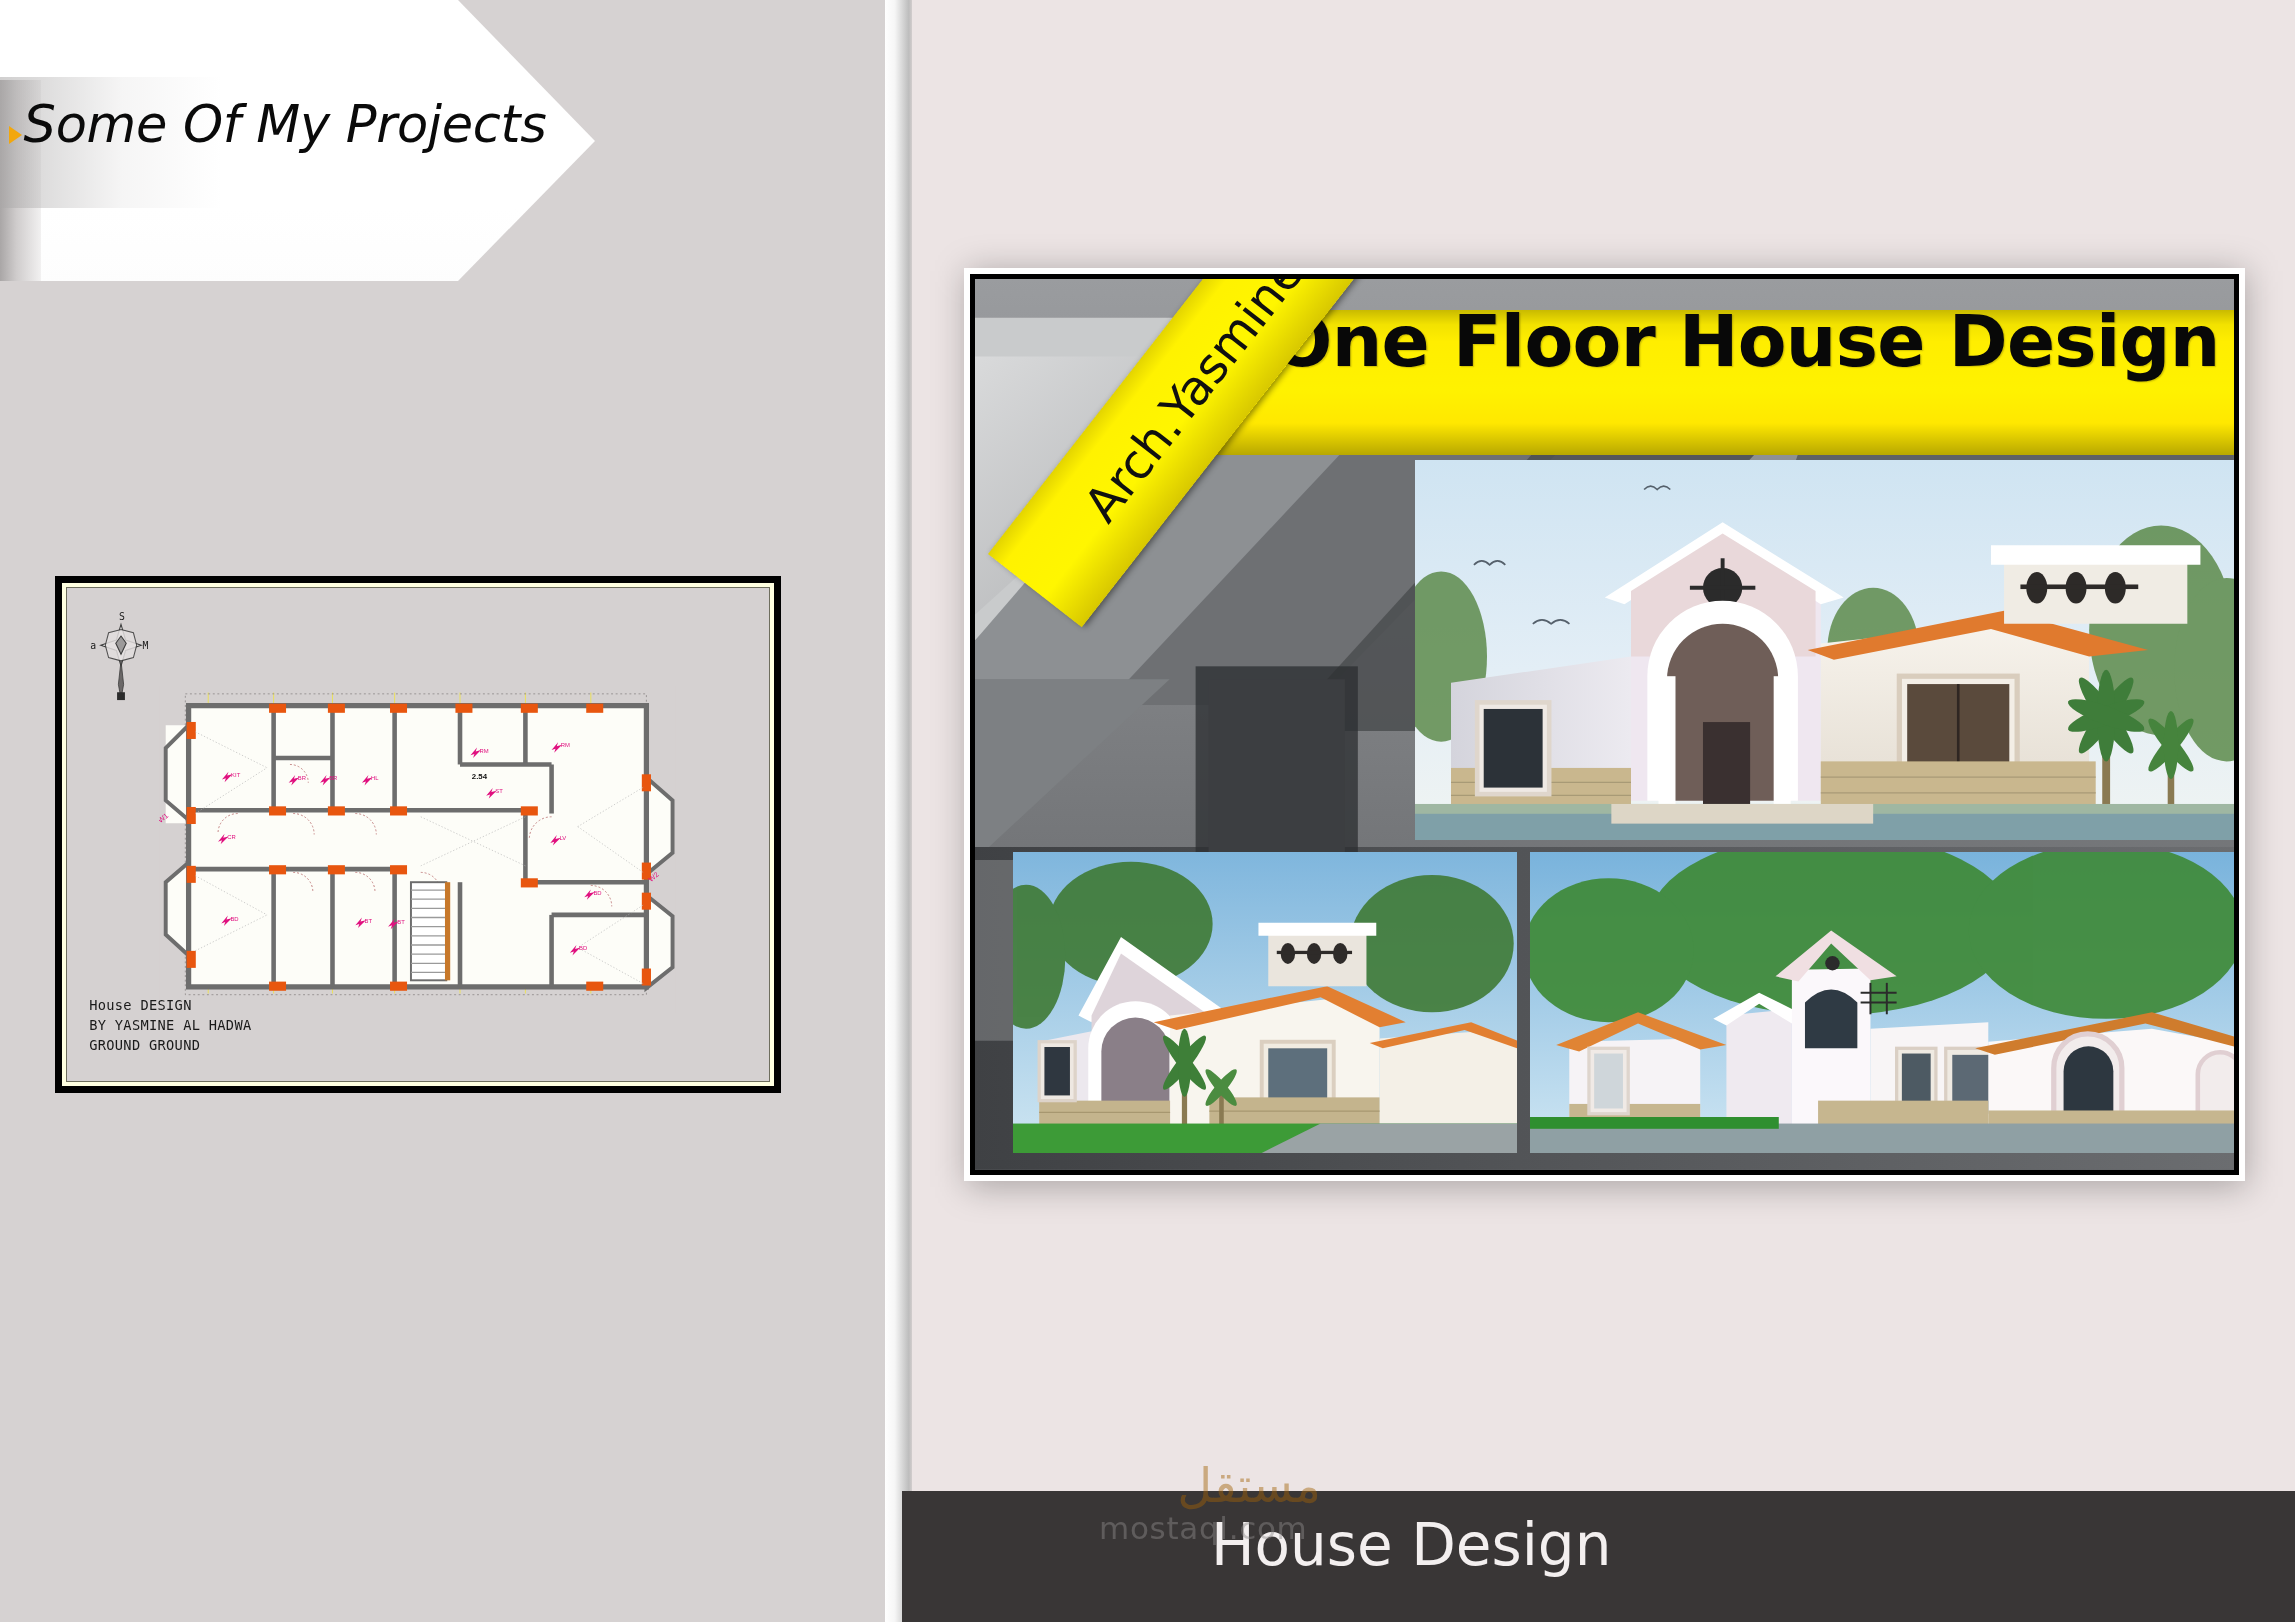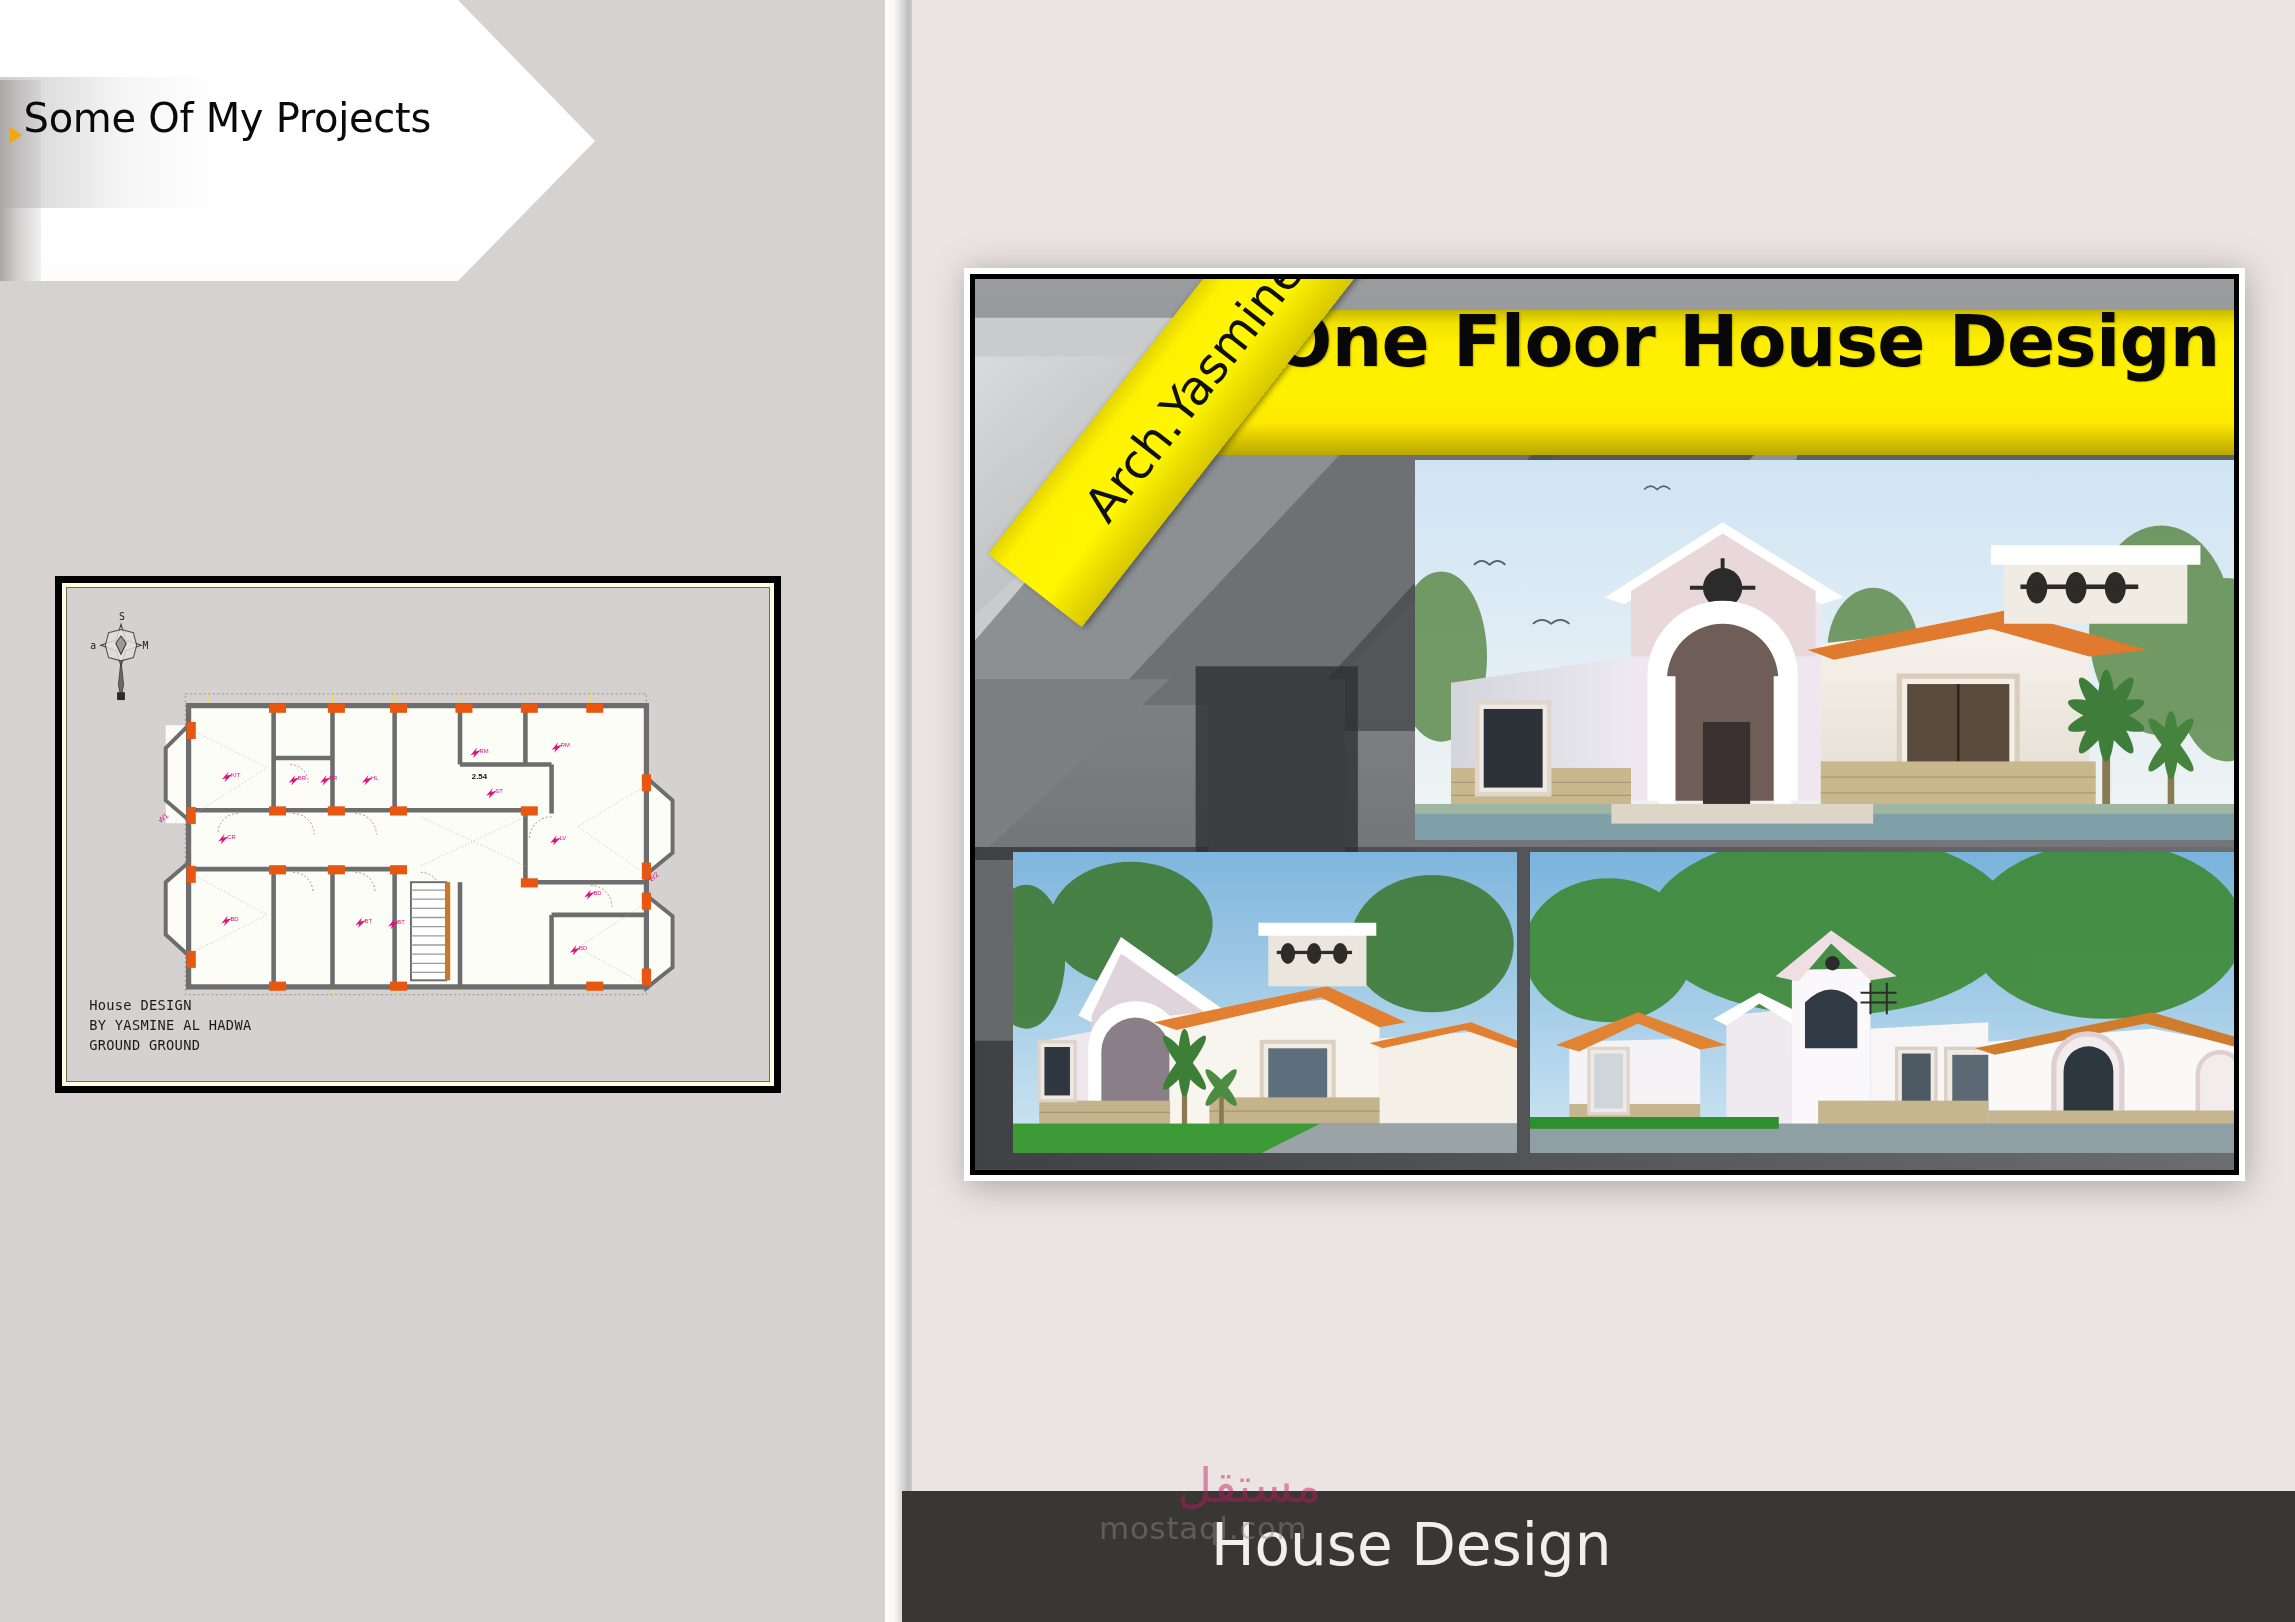--- a/index.html
+++ b/index.html
@@ -40,23 +40,24 @@
   }
   .title-bullet {
     position: absolute; left: 9.2px; top: 126px;
     width: 0; height: 0;
     border-top: 9.8px solid transparent;
     border-bottom: 9.8px solid transparent;
     border-left: 13px solid #f2a70d;
   }
   .title-text {
     position: absolute; left: 23.6px; top: 95px;
-    font-size: 40px; font-weight: 400; color: #0a0a0a;
+    font-size: 51px; font-weight: 400; color: #0a0a0a;
     letter-spacing: -0.3px; white-space: nowrap;
     font-family: "DejaVu Sans", sans-serif;
+    font-style: italic;
   }
 
   
   .plan-sheet {
     position: absolute; left: 55px; top: 576px; width: 726px; height: 517px;
     background: #000000; padding: 7.2px;
   }
   .plan-sheet-yellow {
     width: 100%; height: 100%; background: #ffffff;
     border: 4.6px solid #ffffe0; padding: 0;
@@ -144,21 +145,21 @@
   .bottom-caption {
     position: absolute; left: 309px; top: 19.6px;
     font-size: 58px; color: #f3efef; font-weight: 400;
     font-family: "DejaVu Sans", sans-serif; letter-spacing: 0px;
   }
   .watermark {
     position: absolute; left: 1099px; top: 1461px; width: 222px; height: 131px;
     opacity: 0.45;
   }
   .wm-ar {
-    font-size: 48px; color: #be185d; font-family: "DejaVu Sans", sans-serif;
+    font-size: 48px; color: #a16207; font-family: "DejaVu Sans", sans-serif;
     line-height: 1; letter-spacing: 0.7px; direction: rtl;
   }
   .wm-url {
     font-size: 31px; color: #8d8a8a; font-family: "DejaVu Sans", sans-serif;
     margin-top: 1px; letter-spacing: 0.7px;
   }
 </style>
 </head>
 <body>
 

